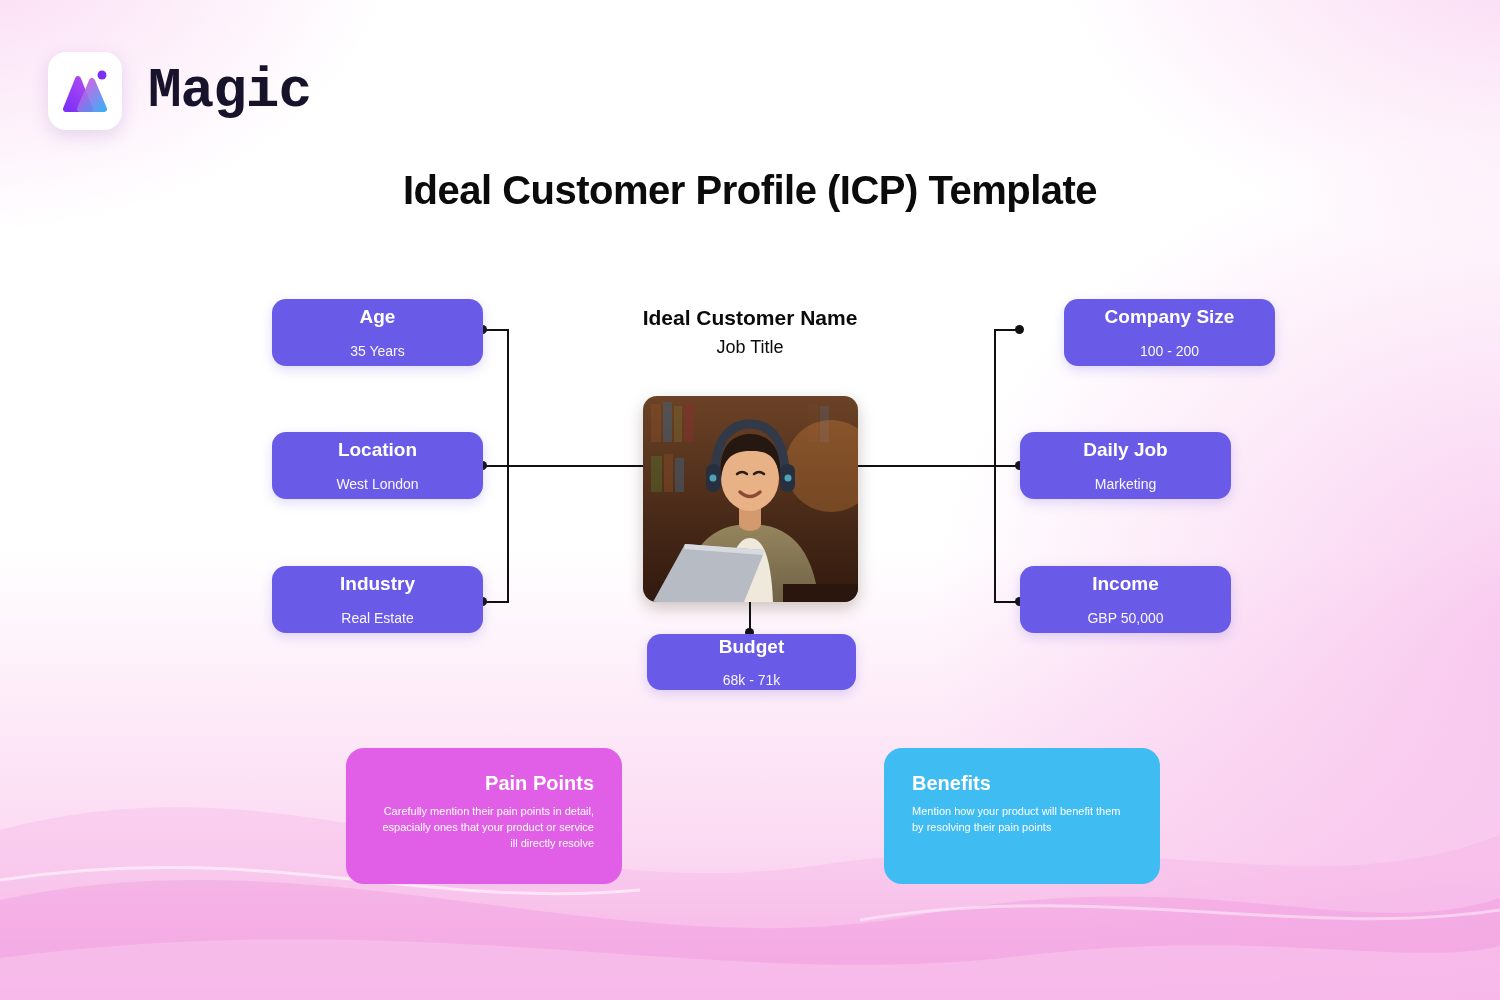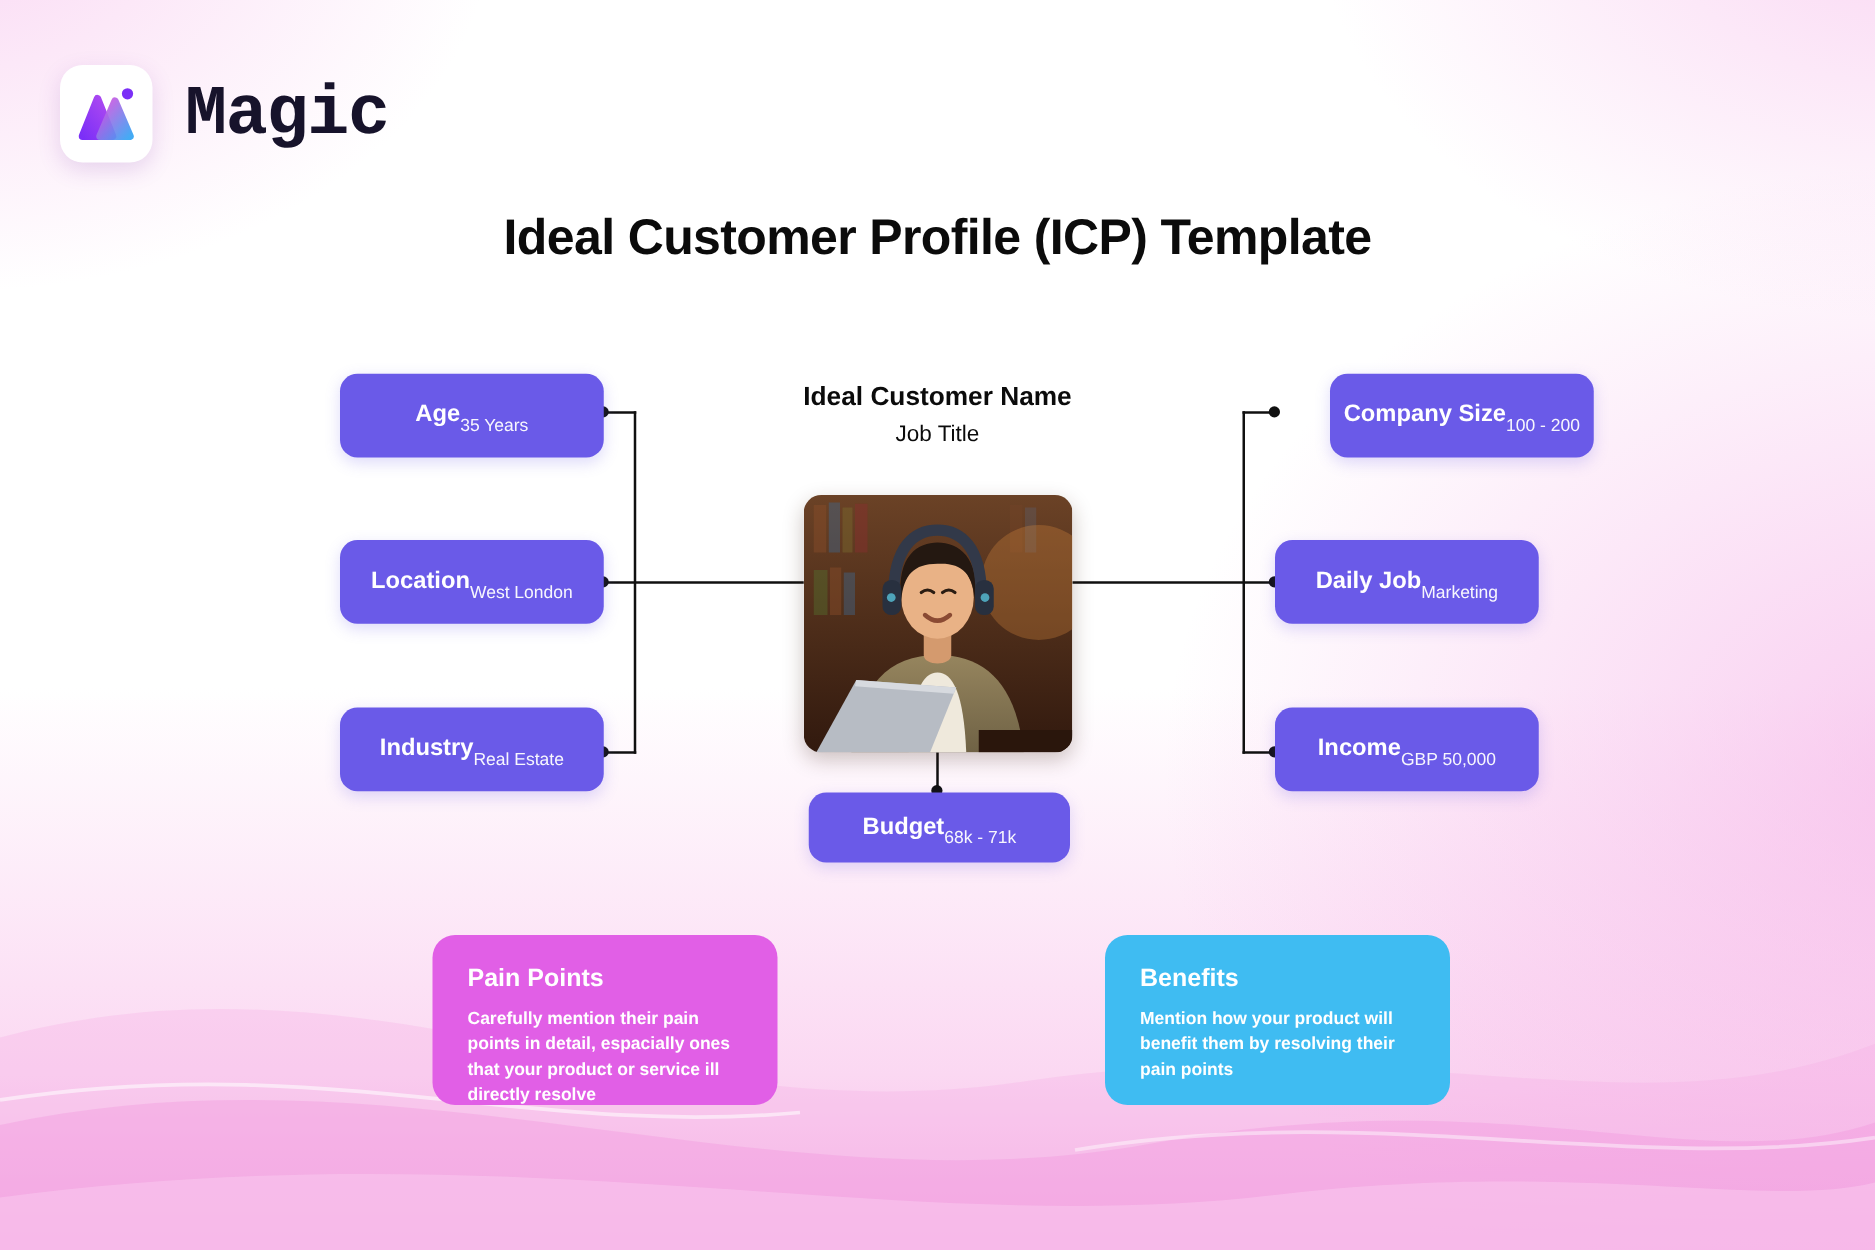--- a/index.html
+++ b/index.html
@@ -32,21 +32,21 @@
 
   
   .title{
     position:absolute;left:0;top:168px;width:1500px;text-align:center;
     font-size:40px;font-weight:800;color:#0b0b0b;letter-spacing:-0.5px;
   }
 
   
   .node{
     position:absolute;width:211px;height:67px;border-radius:14px;
-    color:#fff;display:flex;flex-direction:row;align-items:center;justify-content:center;
+    color:#fff;display:flex;flex-direction:column;align-items:center;justify-content:center;
     box-shadow:0 4px 12px rgba(106,90,232,.22);
   }
   .node .label{font-size:19px;font-weight:700;line-height:1.2;}
   .node .value{font-size:14px;font-weight:400;margin-top:14px;opacity:.95;}
 
   
   .center-name{position:absolute;left:0;top:306px;width:1500px;text-align:center;color:#0b0b0b;}
   .center-name .name{font-size:21px;font-weight:700;}
   .center-name .job{font-size:18px;font-weight:400;margin-top:7px;}
 
@@ -54,21 +54,21 @@
     position:absolute;left:643px;top:396px;width:215px;height:206px;
     border-radius:14px;overflow:hidden;box-shadow:0 6px 16px rgba(60,30,20,.25);
   }
 
   
   .bigcard{
     position:absolute;width:276px;height:136px;border-radius:18px;color:#fff;
     padding:24px 28px;box-sizing:border-box;
   }
   .bigcard .label{font-size:20px;font-weight:700;margin-bottom:9px;}
-  .bigcard .text{font-size:14px;line-height:1.45;font-weight:bold;}
+  .bigcard .text{font-size:11px;line-height:1.45;}
 
   
   .line{position:absolute;background:#101010;}
   .dot{position:absolute;width:9px;height:9px;border-radius:50%;background:#101010;}
 </style>
 </head>
 <body>
 
 <div class="canvas">
 
@@ -194,21 +194,21 @@
       <circle cx="145" cy="82" r="3.5" fill="#58c0d8" opacity="0.8"></circle>
       <path d="M94 78 q5 -4 10 0" stroke="#2a1c12" stroke-width="2.5" fill="none" stroke-linecap="round"></path>
       <path d="M111 78 q5 -4 10 0" stroke="#2a1c12" stroke-width="2.5" fill="none" stroke-linecap="round"></path>
       <path d="M97 96 q10 9 20 0" stroke="#8a4a33" stroke-width="3.5" fill="none" stroke-linecap="round"></path>
       <rect x="140" y="188" width="75" height="18" fill="#2a160c"></rect>
       <path d="M10 206 L42 148 L122 154 L101 206 Z" fill="#b7bcc4"></path>
       <path d="M42 148 L122 154 L120 159 L41 153 Z" fill="#d7dadf"></path>
     </svg>
   </div>
 
-  <div class="bigcard" style="left:346px;top:748px;background:#e15fe6;">
+  <div class="bigcard" style="left:346px;top:748px;background:#e15fe6;text-align:right;">
     <div class="label">Pain Points</div>
     <div class="text">Carefully mention their pain points in detail, espacially ones that your product or service ill directly resolve</div>
   </div>
 
   <div class="bigcard" style="left:884px;top:748px;background:#3fbcf2;">
     <div class="label">Benefits</div>
     <div class="text">Mention how your product will benefit them by resolving their pain points</div>
   </div>
 
 </div>

